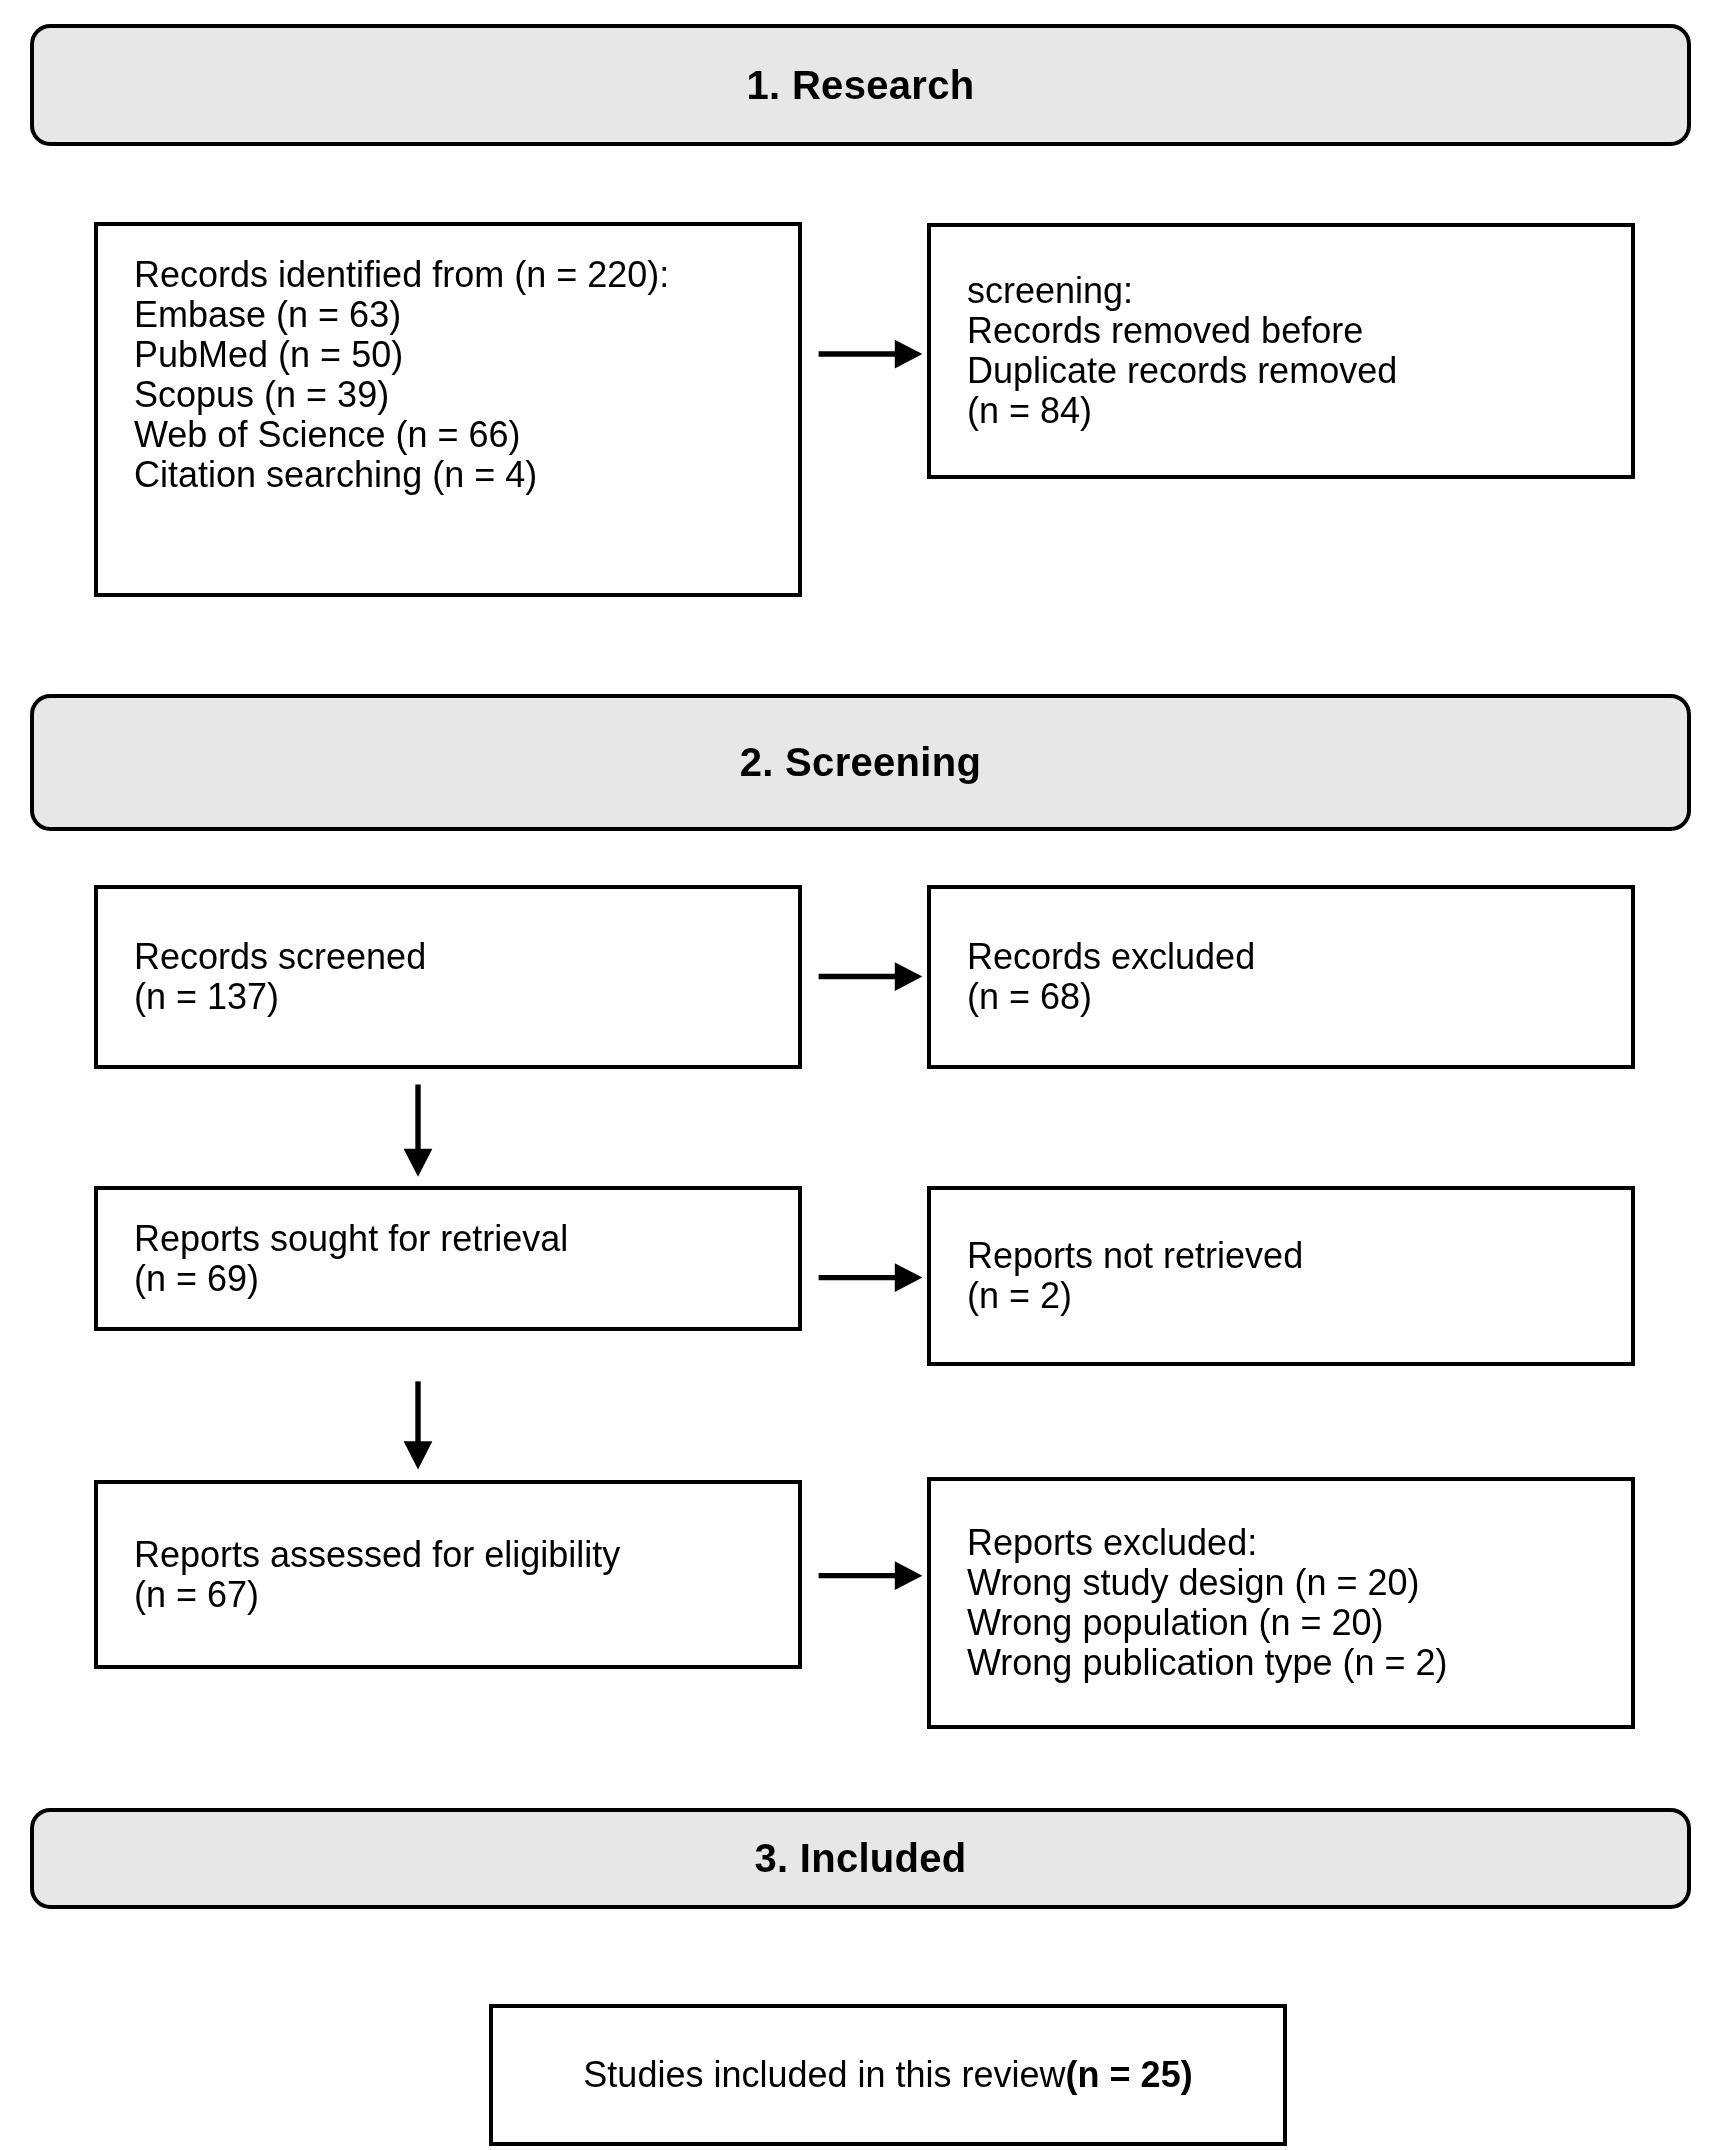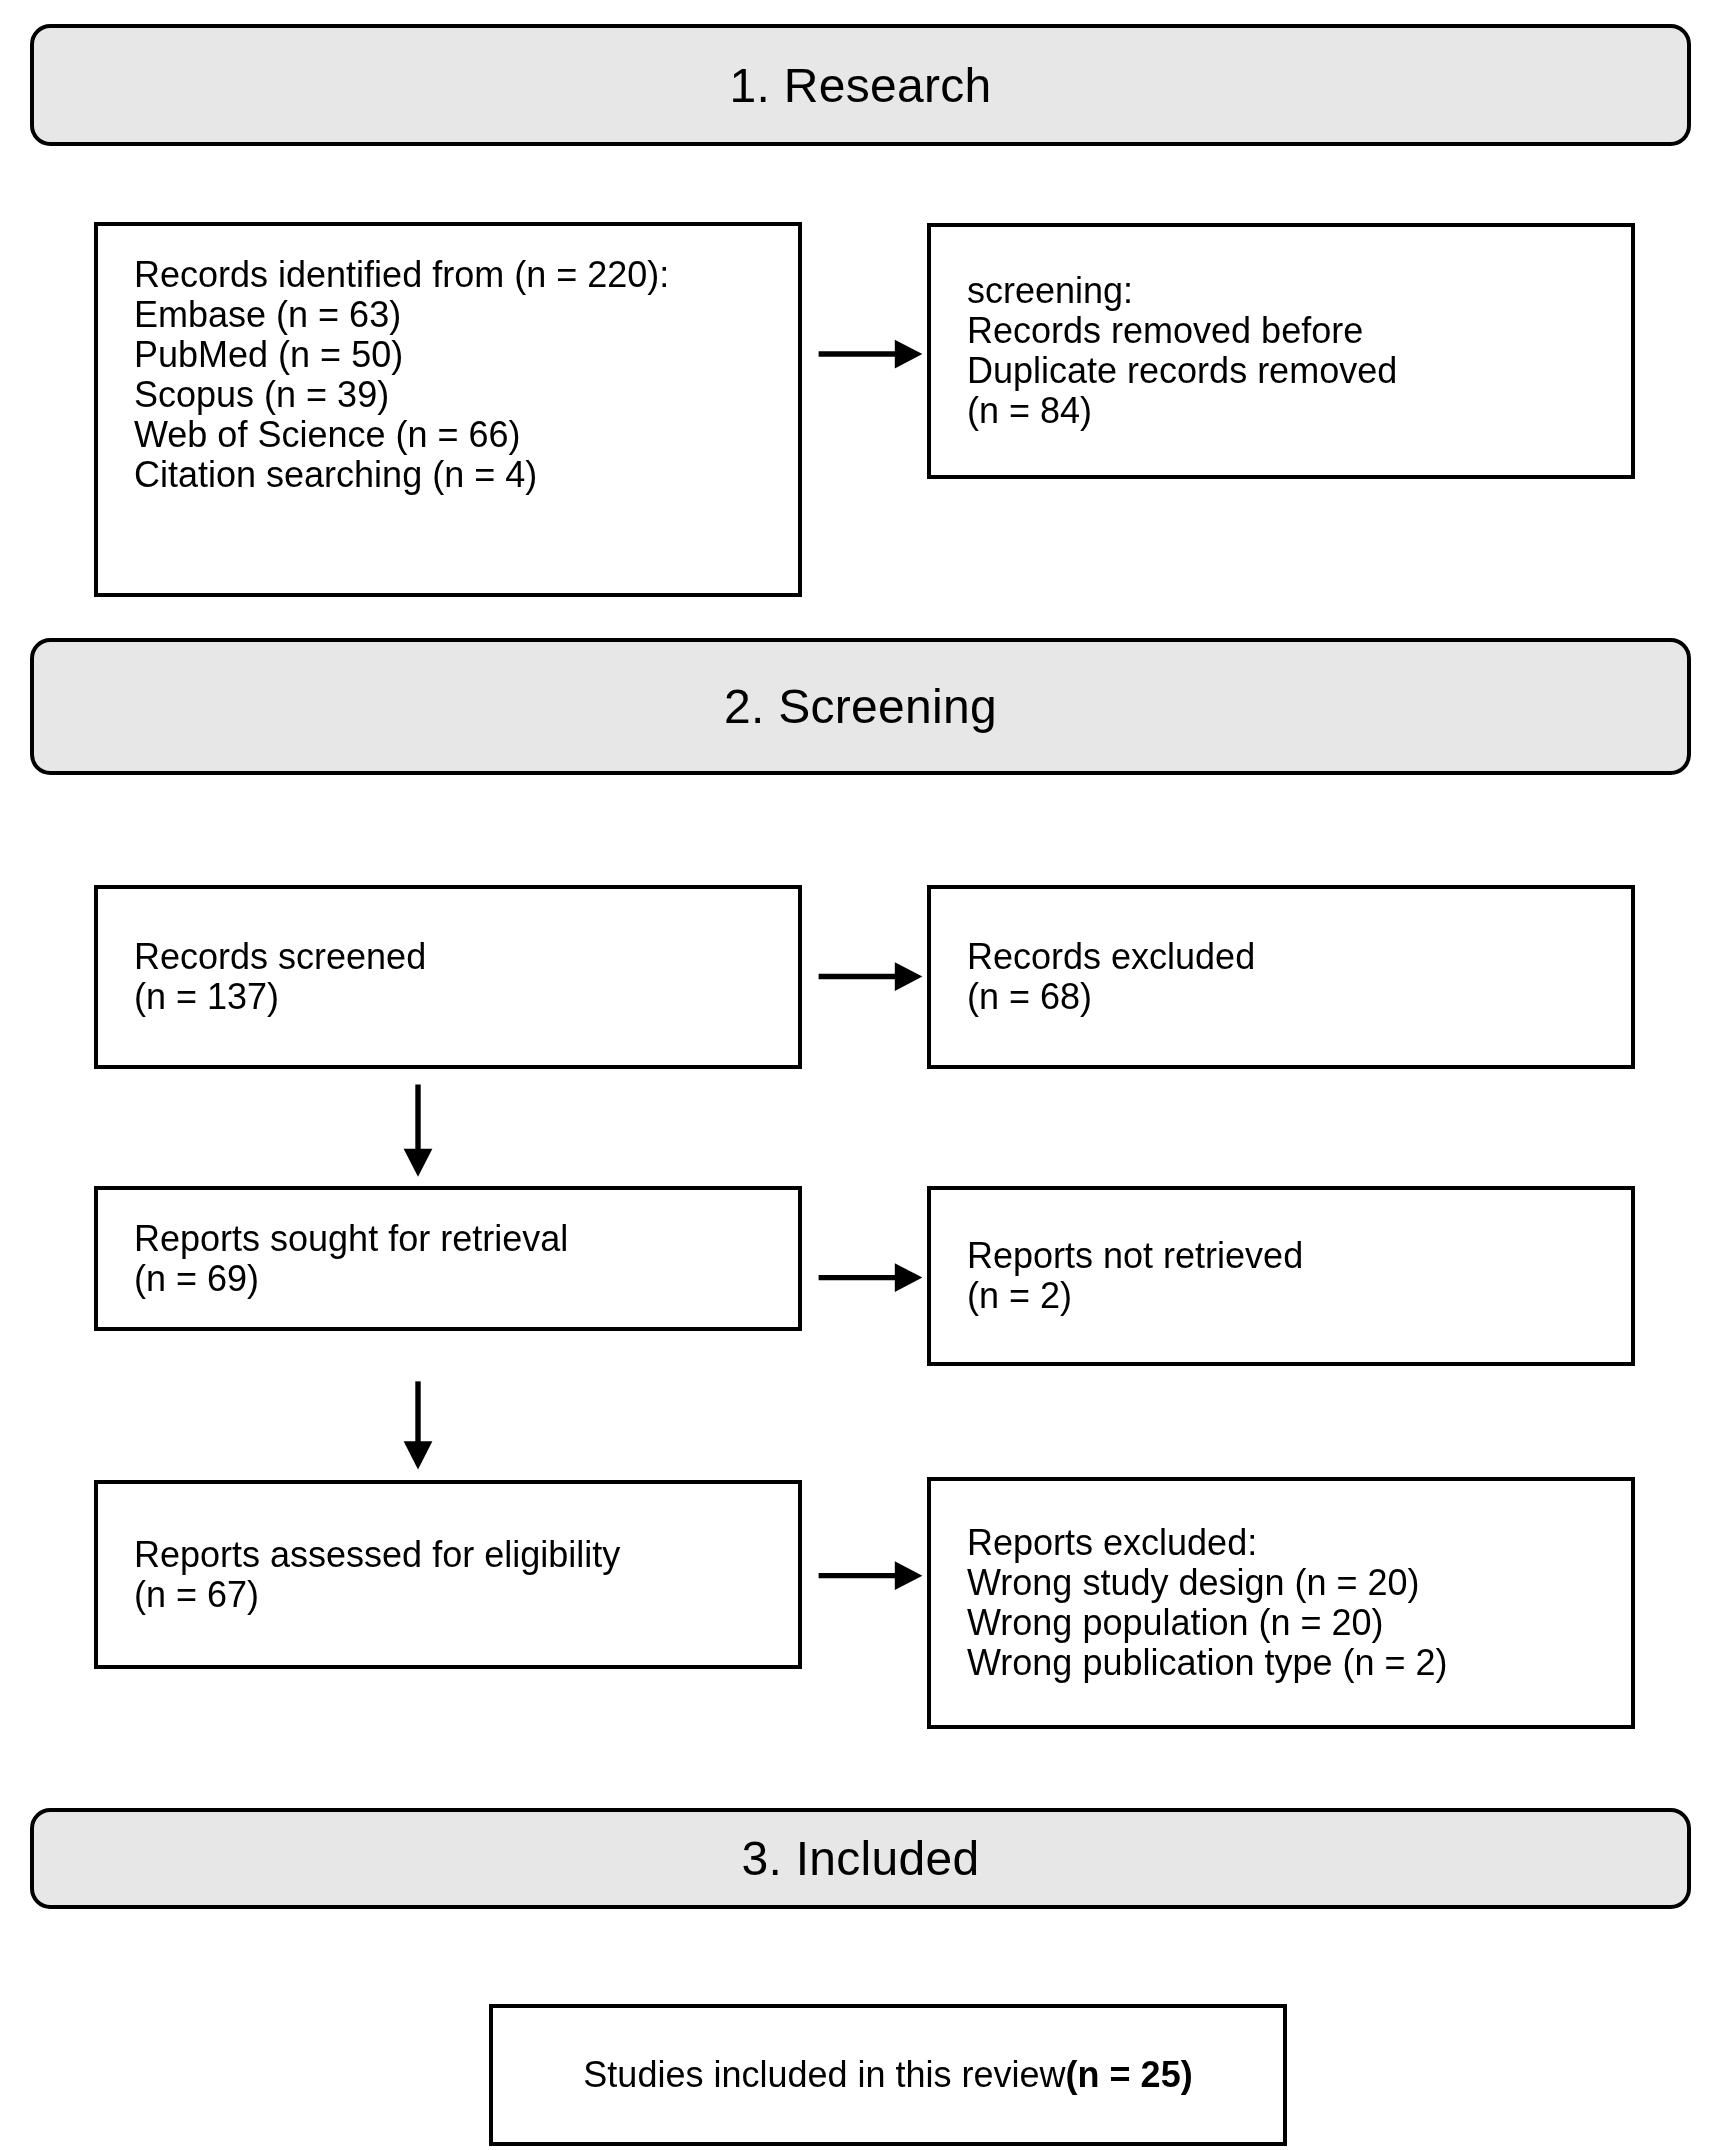--- a/index.html
+++ b/index.html
@@ -26,22 +26,22 @@
     left: 30px;
     width: 1661px;
     background: var(--banner-fill);
     border: 4.8px solid var(--border-color);
     border-radius: 20.4px;
     display: flex;
     align-items: center;
     justify-content: center;
   }
   .banner-label {
-    font-size: 48px;
-    font-weight: normal;
+    font-size: 40px;
+    font-weight: bold;
     letter-spacing: 0.3px;
   }
   .box {
     position: absolute;
     background: var(--box-fill);
     border: 4.2px solid var(--border-color);
     display: flex;
     flex-direction: column;
     justify-content: center;
     padding-left: 36px;
@@ -78,21 +78,21 @@
 </style>
 </head>
 <body>
 
 <div class="canvas">
 
   <div class="banner" style="top:24px; height:122px;">
     <span class="banner-label">1. Research</span>
   </div>
 
-  <div class="banner" style="top:638px; height:137px;">
+  <div class="banner" style="top:694px; height:137px;">
     <span class="banner-label">2. Screening</span>
   </div>
 
   <div class="banner" style="top:1808px; height:101px;">
     <span class="banner-label">3. Included</span>
   </div>
 
   <div class="box top-align" style="left:94px; top:222px; width:708px; height:375px;">
       <div class="line">Records identified from (n = 220):</div>
       <div class="line">Embase (n = 63)</div>

